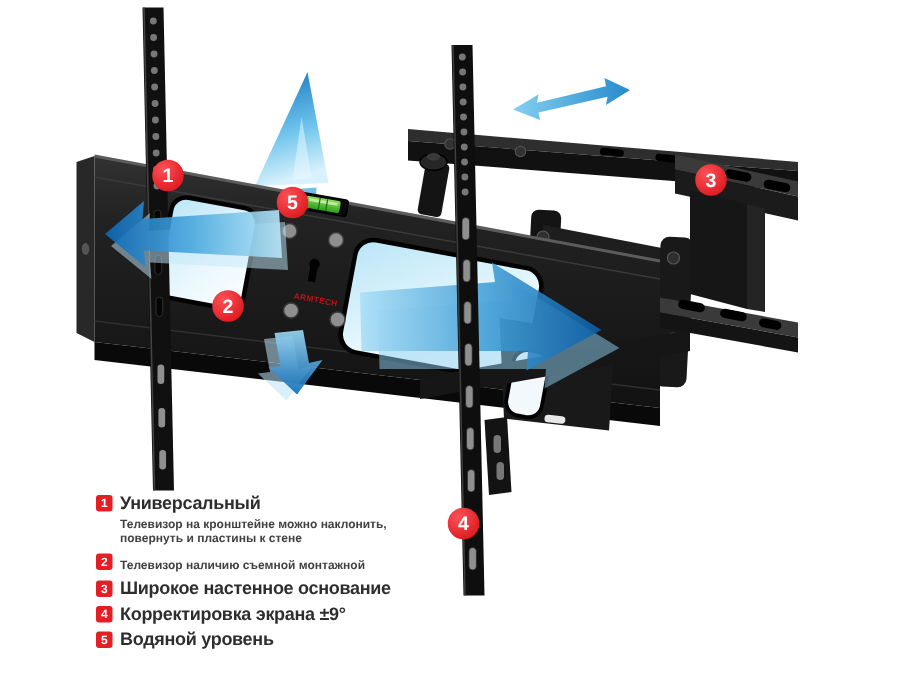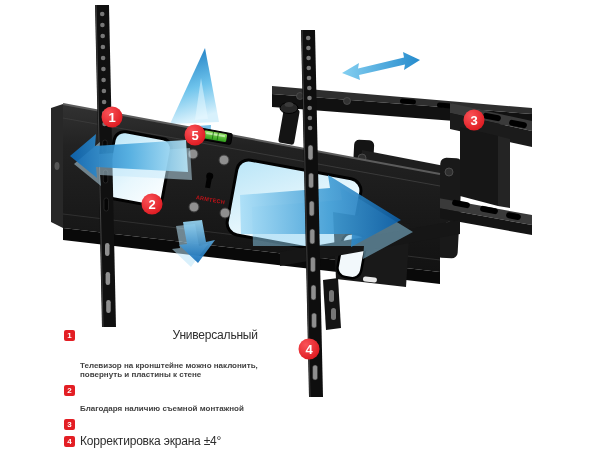--- a/index.html
+++ b/index.html
@@ -3,22 +3,22 @@
 <meta charset="utf-8">
 <style>
   html,body{margin:0;padding:0;}
   body{font-family:"Liberation Sans",sans-serif;background:#fff;}
   .stage{position:relative;width:600px;height:450px;background:#fff;overflow:hidden;}
   .stage svg{position:absolute;left:0;top:0;}
   .features{position:absolute;left:64px;top:329px;width:262px;}
   .feat{display:flex;gap:5px;margin-bottom:5px;}
   .fnum{flex:none;width:11px;height:11px;background:#e31e24;border-radius:2px;color:#fff;
         font-size:8px;font-weight:bold;line-height:11px;text-align:center;margin-top:1px;}
-  .ftitle{font-size:12px;line-height:12px;font-weight:normal;color:#2e2e2e;letter-spacing:-0.2px;text-align:right;}
-  .fdesc{font-size:8px;line-height:9px;font-weight:bold;color:#414141;margin-top:20px;}
+  .ftitle{font-size:12px;line-height:12px;font-weight:bold;color:#2e2e2e;letter-spacing:-0.2px;}
+  .fdesc{font-size:8px;line-height:9px;font-weight:bold;color:#414141;margin-top:4px;}
   .badge-num{font:bold 13px "Liberation Sans",sans-serif;fill:#fff;}
   .brand-txt{font:bold 5.5px "Liberation Sans",sans-serif;fill:#bf1218;letter-spacing:.3px;}
 </style>
 </head>
 <body>
 
 <div class="stage">
 
 <svg width="600" height="450" viewBox="0 0 600 450">
   <defs>
@@ -251,31 +251,37 @@
       <div class="fdesc">
         <div>Телевизор на кронштейне можно наклонить,</div>
         <div>повернуть и пластины к стене</div>
       </div>
     </div>
   </div>
   <div class="feat">
     <span class="fnum">2</span>
     <div>
       <div class="fdesc">
-        <div>Благодаря наличию съемной монтажной</div>
+        <div>Телевизор наличию съемной монтажной</div>
       </div>
     </div>
   </div>
   <div class="feat">
     <span class="fnum">3</span>
+    <div>
+          <div class="ftitle">Широкое настенное основание</div>
+        </div>
   </div>
   <div class="feat">
     <span class="fnum">4</span>
     <div>
-          <div class="ftitle">Корректировка экрана ±4°</div>
+          <div class="ftitle">Корректировка экрана ±9°</div>
         </div>
   </div>
   <div class="feat">
     <span class="fnum">5</span>
+    <div>
+          <div class="ftitle">Водяной уровень</div>
+        </div>
   </div>
 </div>
 
 </div>
 
 </body></html>

